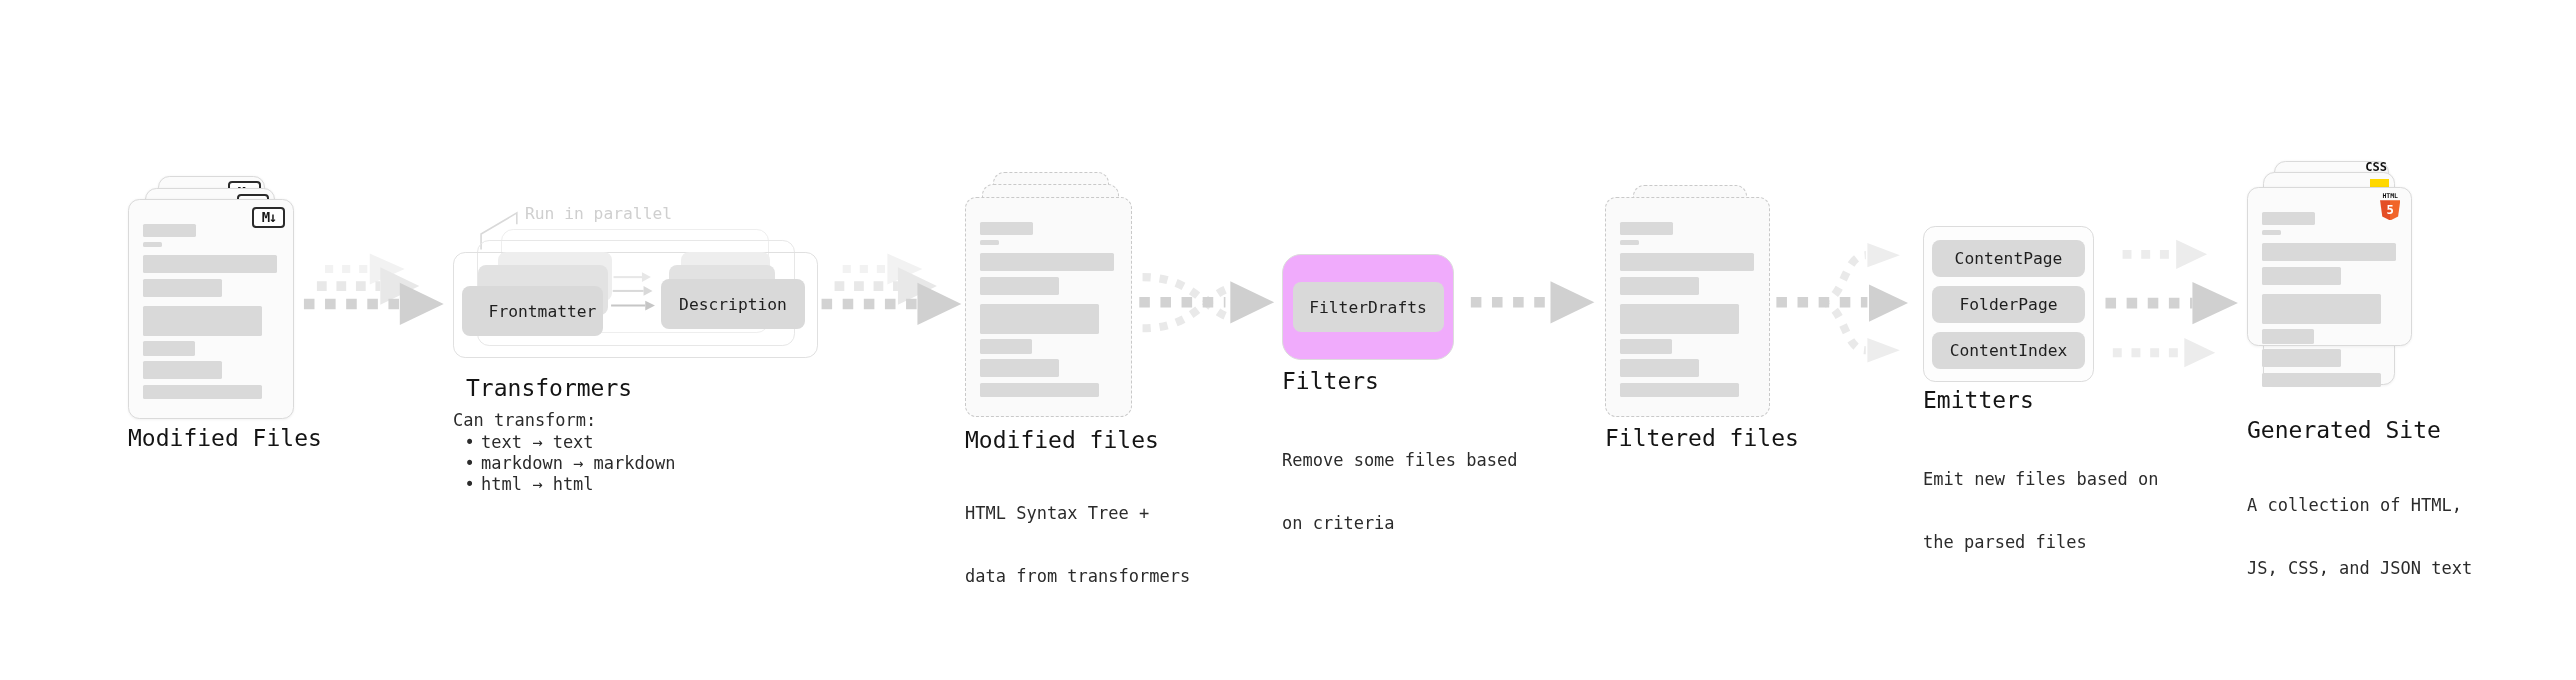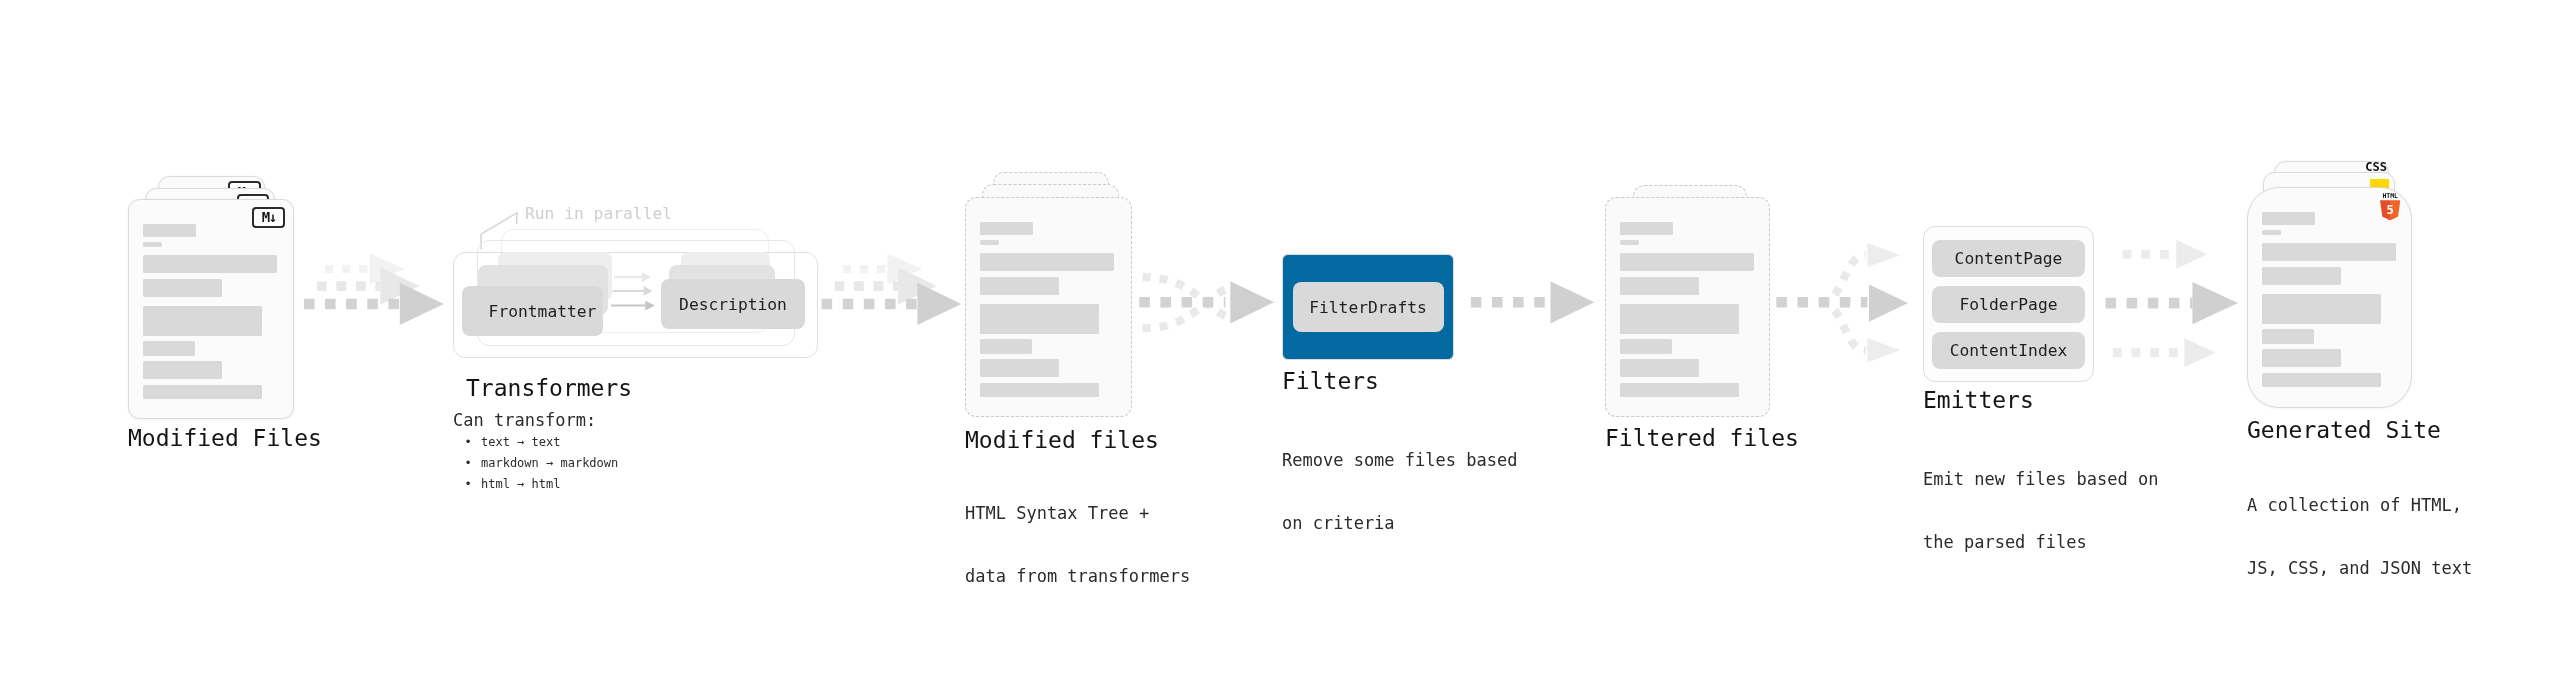--- a/index.html
+++ b/index.html
@@ -48,27 +48,27 @@
   }
   .node.ghost1{background:#e2e2e2;}
   .node.ghost2{background:#eeeeee;}
   .emit-box{
     position:absolute;border:1.6px solid #dcdcdc;border-radius:12.2px;background:#fdfdfd;
     display:flex;flex-direction:column;align-items:center;justify-content:center;gap:9px;
     box-sizing:border-box;
   }
   .emit-box .node{position:static;width:153px;height:37px;}
   .filter-box{
-    position:absolute;border:1.6px solid #dcdcdc;border-radius:6px;background:#0369a1;
+    position:absolute;border:1.6px solid #dcdcdc;border-radius:19px;background:#f0abfc;
     display:flex;align-items:center;justify-content:center;box-sizing:border-box;
   }
   .filter-box .node{position:static;width:151px;height:50px;}
 
   
-  .bullets{position:absolute;font-size:12px;line-height:21px;color:#2b2b2b;}
+  .bullets{position:absolute;font-size:17px;line-height:21px;color:#2b2b2b;}
   .bullets div{position:relative;padding-left:28px;white-space:pre;}
   .bullets div::before{content:"•";position:absolute;left:11.4px;}
 
   
   .css-badge{position:absolute;top:2.4px;right:6.5px;width:16.3px;text-align:center;}
   .css-badge .css-txt{display:block;font-size:12px;font-weight:bold;letter-spacing:0;color:#111;line-height:6.5px;}
   .css-badge .css-bar{display:block;height:3.3px;background:#2965f1;border-radius:0.8px;margin-top:0.8px;}
   .js-badge{position:absolute;top:5.7px;right:4.9px;width:19.5px;height:9.8px;background:#ffd800;}
   .html5-badge{position:absolute;top:4.9px;right:9.8px;width:22px;text-align:center;}
   .html5-badge .h5-label{display:block;font-size:6.5px;font-weight:bold;color:#111;line-height:7.3px;letter-spacing:0;}
@@ -278,21 +278,21 @@
   <div>
     <div class="doc-card" style="left:2274px;top:161px;width:115px;height:207px;">
       <div class="css-badge">
         <span class="css-txt">CSS</span>
         <span class="css-bar"></span>
       </div>
     </div>
     <div class="doc-card" style="left:2263px;top:172px;width:132px;height:213px;">
       <div class="js-badge"></div>
     </div>
-    <div class="doc-card" style="left:2247px;top:187px;width:165px;height:221px;border-radius:32px;">
+    <div class="doc-card" style="left:2247px;top:187px;width:165px;height:159px;">
       <div class="html5-badge">
         <span class="h5-label">HTML</span>
         <span class="h5-shield">
             <span>5</span>
           </span>
       </div>
       <i class="bar b1"></i>
       <i class="bar b2"></i>
       <i class="bar b3"></i>
       <i class="bar b4"></i>

